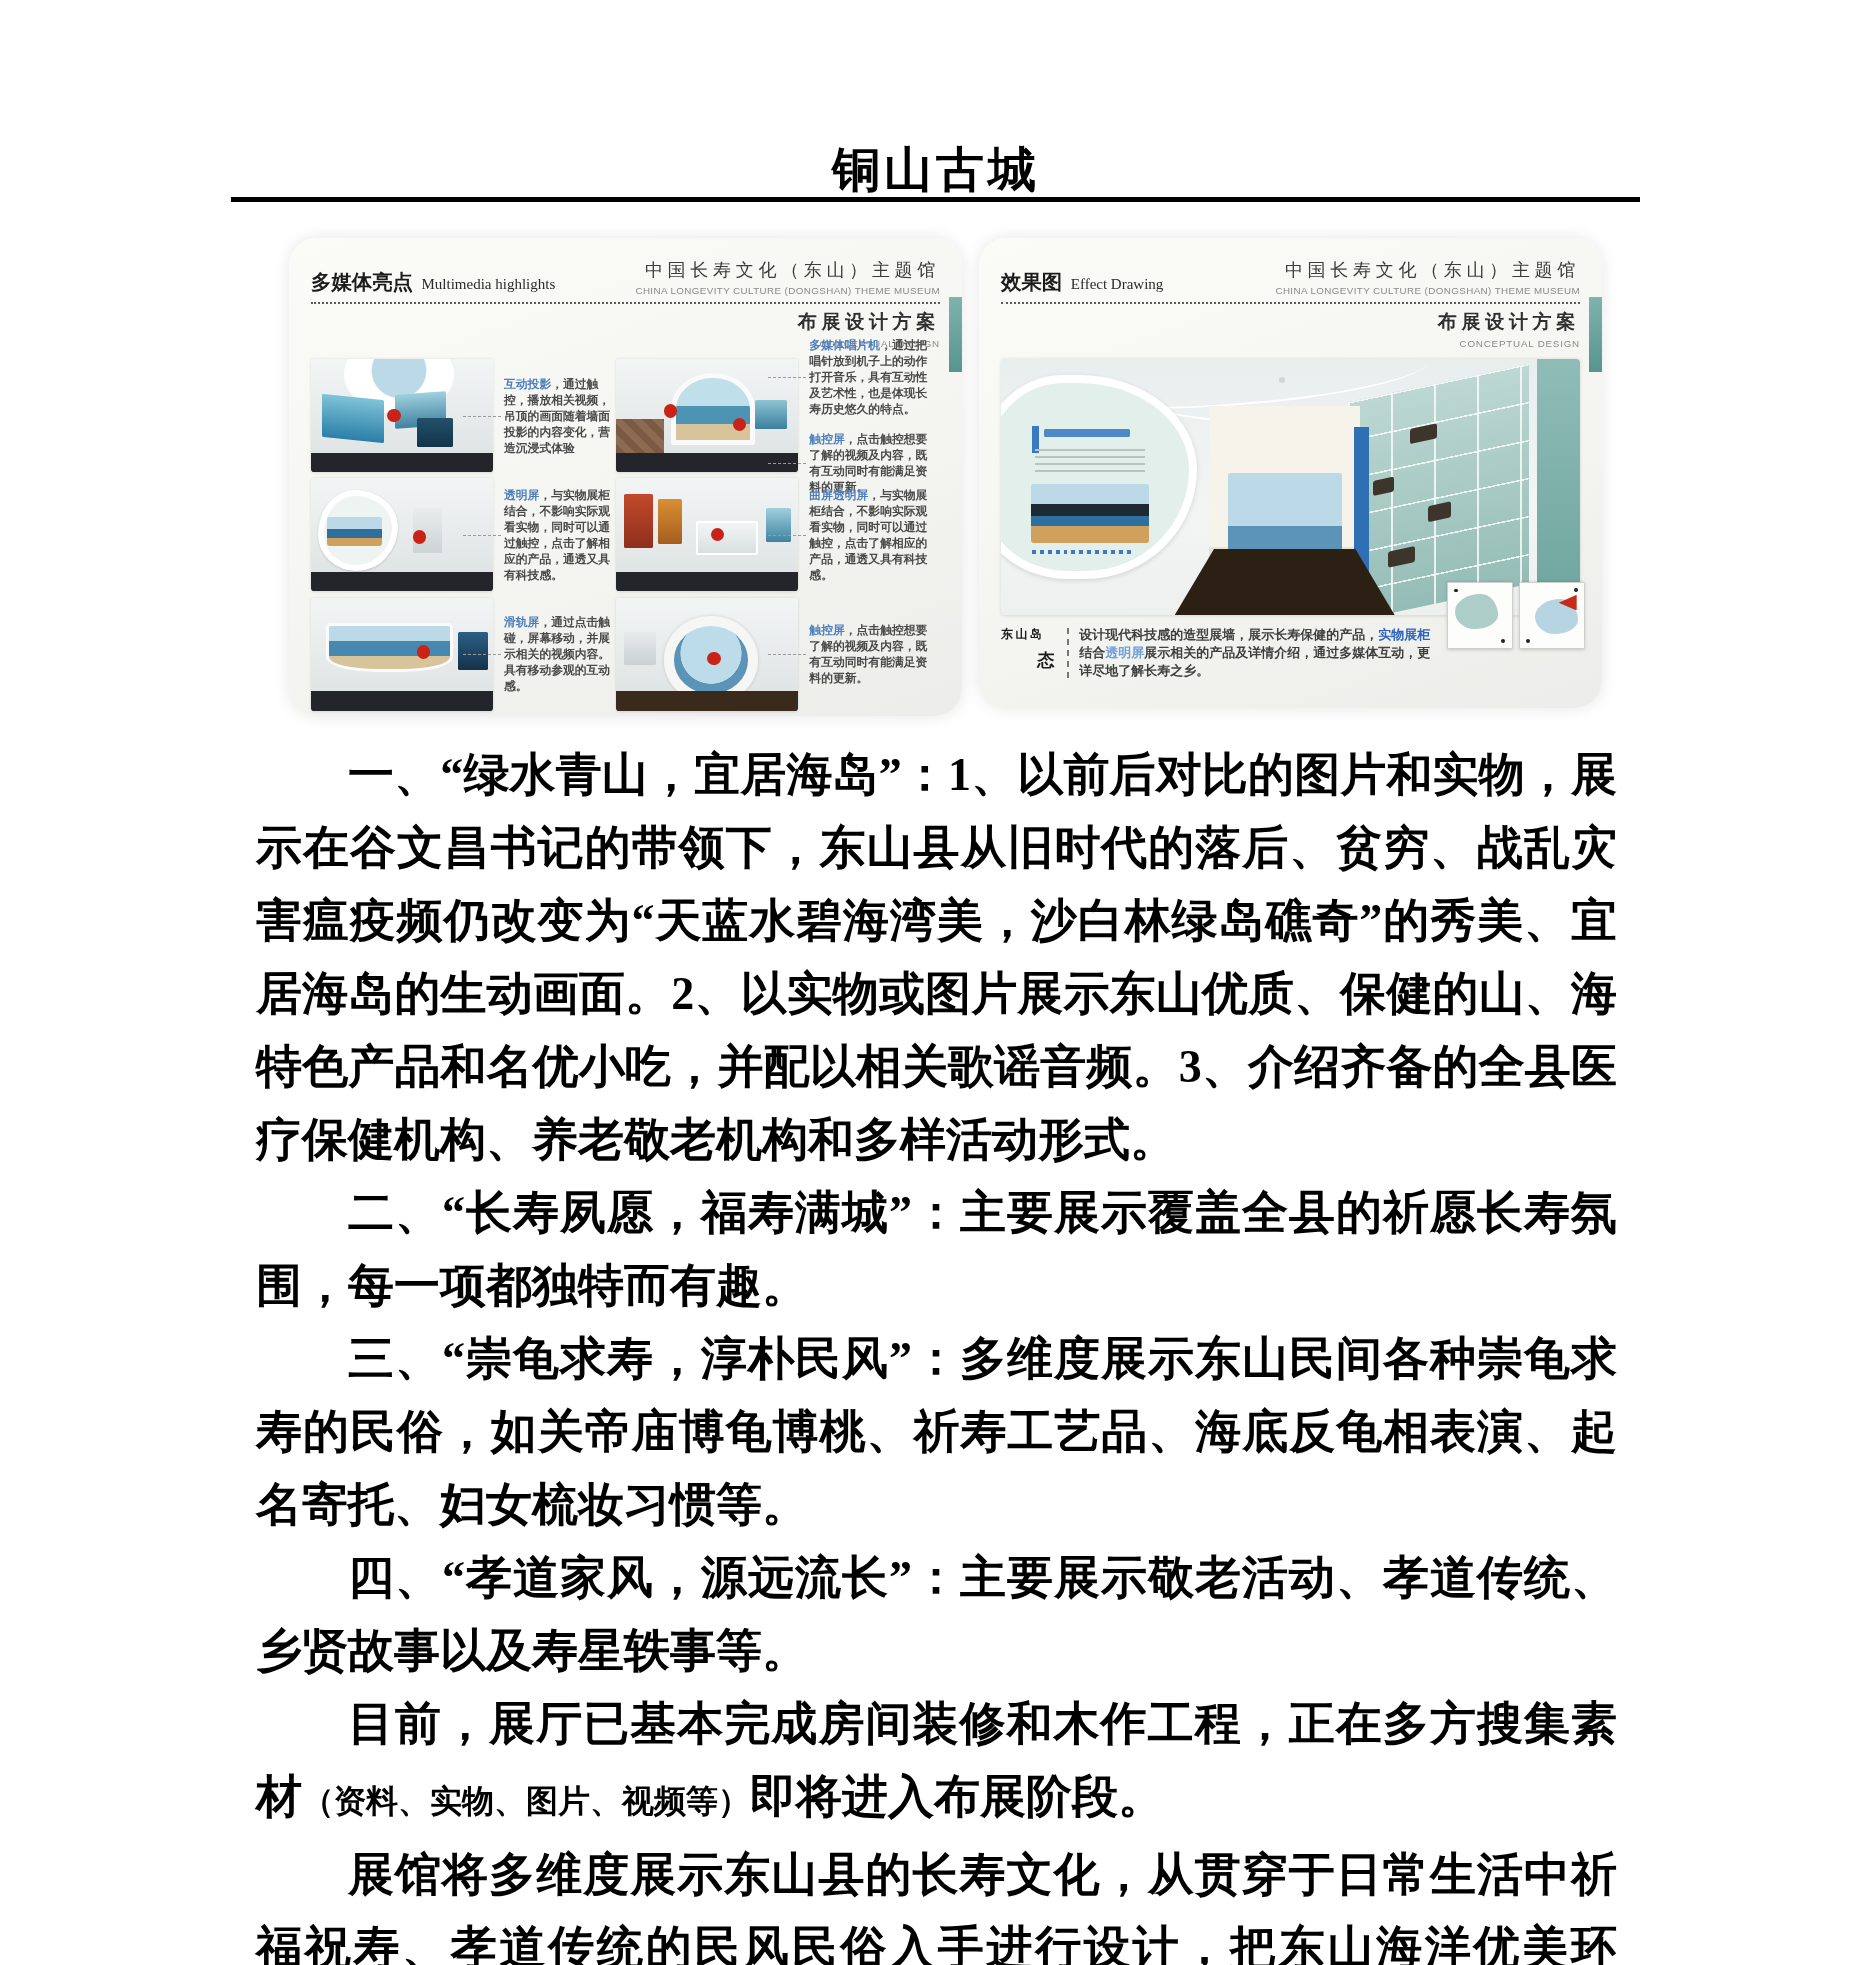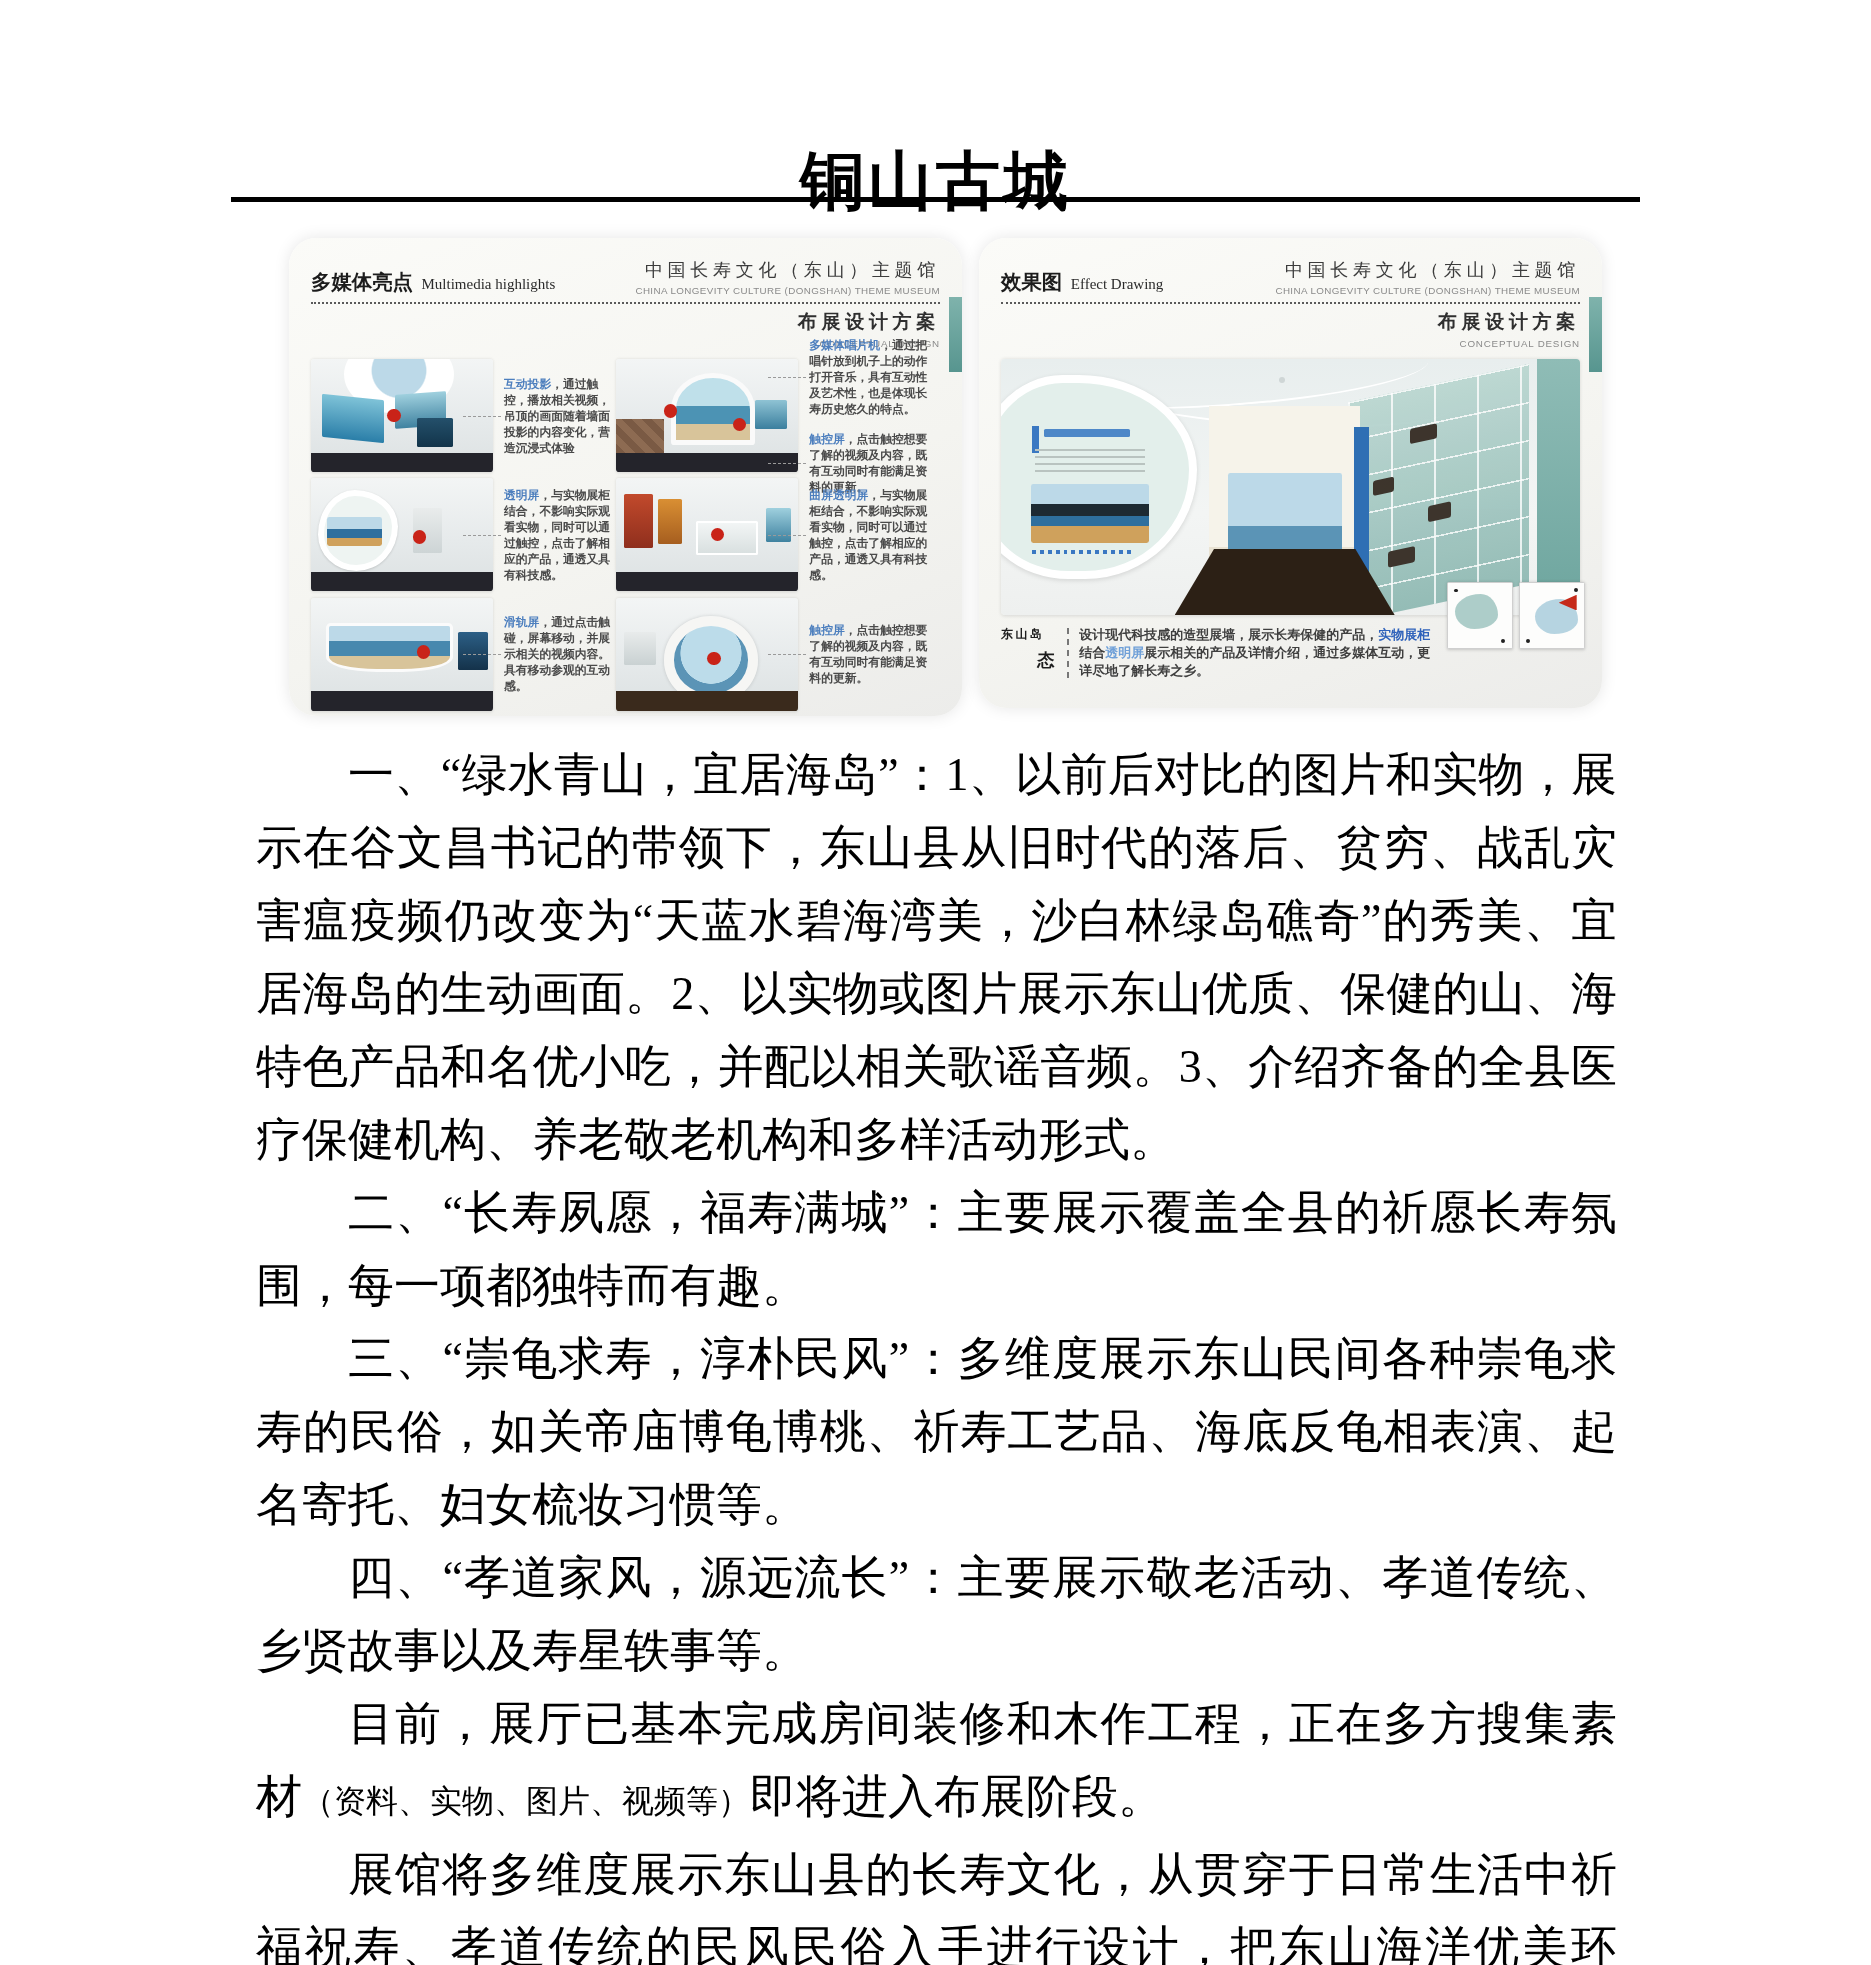--- a/index.html
+++ b/index.html
@@ -1,21 +1,21 @@
 <!DOCTYPE html>
 <html style="font-size:6.3px"><head>
 <meta charset="utf-8">
 <style>
   * { margin:0; padding:0; box-sizing:border-box; }
   html,body { width:1872px; height:2647px; background:#ffffff; font-family:"Liberation Serif", serif; }
   .page { position:relative; width:1872px; height:2647px; background:#ffffff; overflow:hidden; }
 
   
   .doc-header { position:absolute; top:138px; left:0; width:100%; text-align:center; }
-  .doc-title { font-size:64px; font-weight:bold; letter-spacing:3.9px; color:#000; font-family:"Liberation Serif", serif; }
+  .doc-title { font-size:48px; font-weight:bold; letter-spacing:3.9px; color:#000; font-family:"Liberation Serif", serif; }
   .header-rule { position:absolute; top:197px; left:231px; width:1409px; height:5.1px; background:#000; }
 
   
   .figures { position:absolute; top:238px; left:289px; width:1329px; height:478px; display:flex; gap:17px; }
   .figure-card { position:relative; background:linear-gradient(160deg,#fbfbf8 0%,#f4f4f0 60%,#ececea 100%);
                  border-radius:27.5px; box-shadow:0 0 15.7px rgba(0,0,0,0.10); overflow:hidden; padding:20.4px 22px; }
   .figure-left  { width:673px; height:478px; }
   .figure-right { width:623px; height:470px; }
 
   .fig-head { position:relative; display:flex; justify-content:space-between; align-items:flex-end; }
@@ -125,21 +125,21 @@
   .cap-label .l1 { font-size:12px; font-weight:bold; letter-spacing:2.4px; }
   .cap-label .l2 { font-size:17.3px; font-weight:bold; margin-top:5.5px; text-align:right; padding-right:5.5px; }
   .cap-divider { border-left:2px dashed #777; margin:1.6px 10.2px 1.6px 0; }
   .cap-text { flex:1; font-family:"Liberation Sans", sans-serif; font-size:13px; line-height:18px; color:#3f3f3f; font-weight:600; padding-right:141px; }
   .cap-text .kw1 { color:#2f62bb; font-weight:bold; }
   .cap-text .kw2 { color:#6fa0d8; font-weight:bold; }
 
   
   .body-text { position:absolute; top:738px; left:256px; width:1361px; font-size:46px; line-height:73px;
                text-align:justify; color:#000; font-family:"Liberation Serif", serif; }
-  .body-text p { text-indent:2em; }
+  .body-text p { text-indent:2em;font-weight:bold; }
   .small-inline { font-size:32px; }
 </style>
 </head>
 <body>
 
 <div class="page">
 
   <div class="doc-header">
     <span class="doc-title">铜山古城</span>
   </div>

